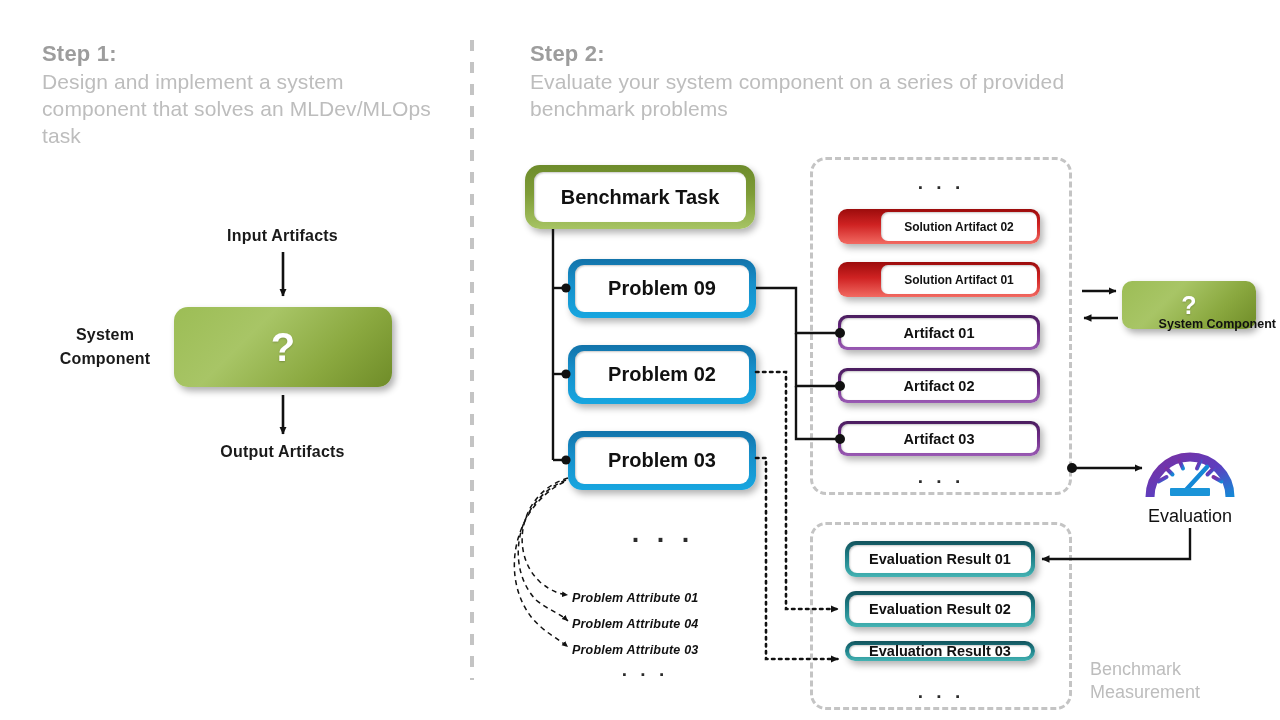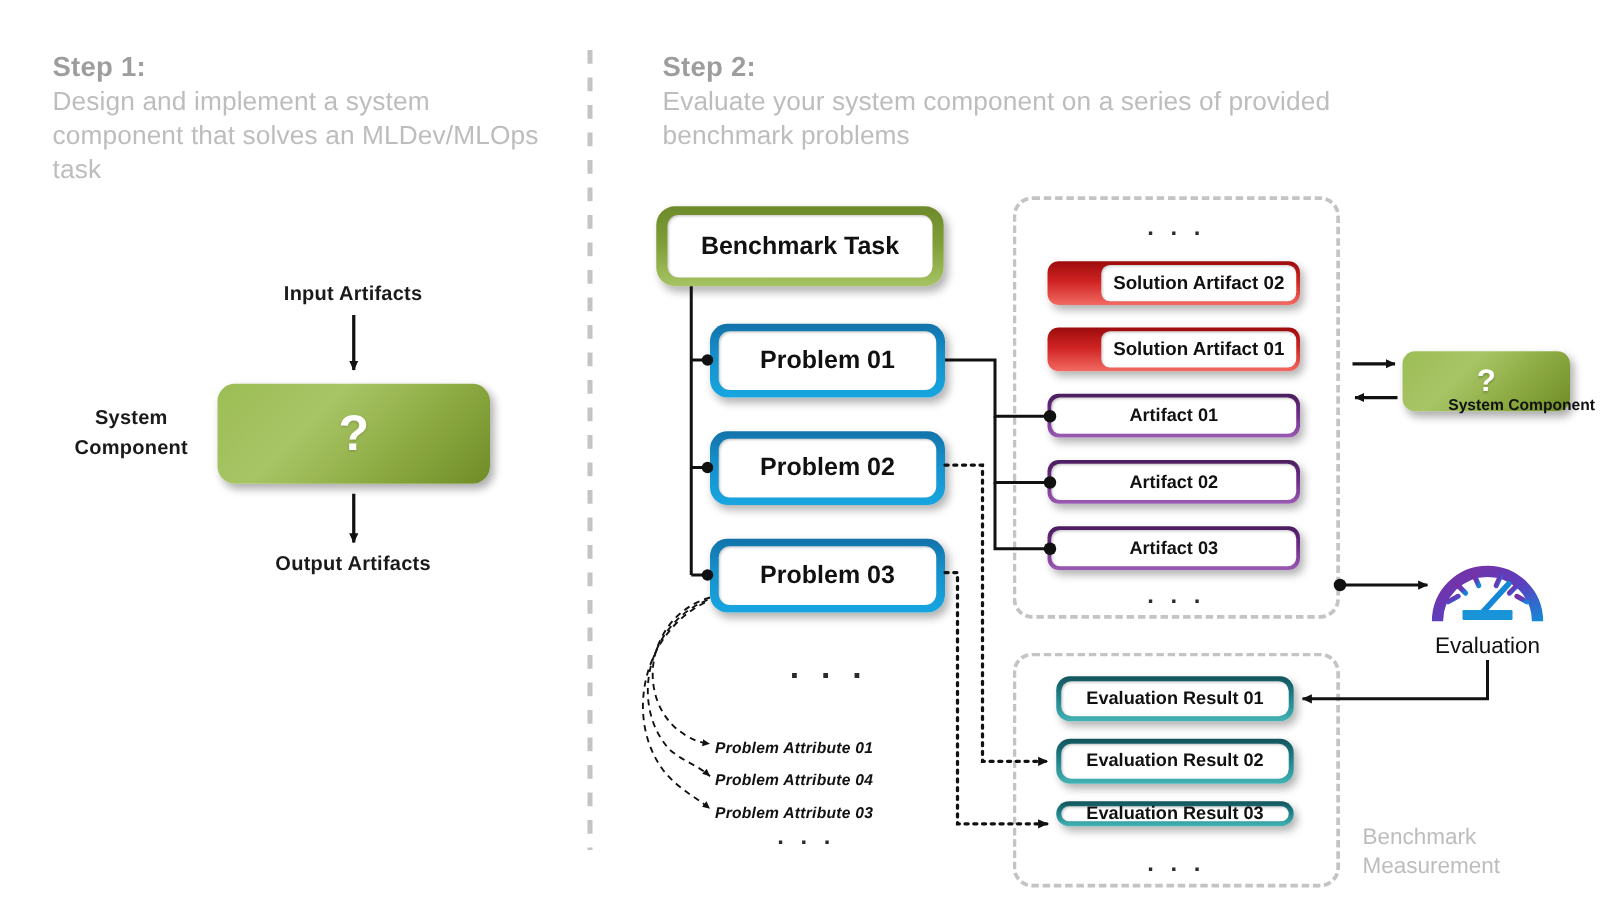--- a/index.html
+++ b/index.html
@@ -88,21 +88,21 @@
   .n-task > .inner { border-radius: 9px; font-size: 20px; }
   .n-problem {
     background: linear-gradient(to bottom, #1273aa 0%, #168ec9 40%, #17a6e0 100%);
     padding: 6px 7px; border-radius: 14px;
   }
   .n-problem > .inner { border-radius: 9px; font-size: 20px; }
   .n-solution {
     background: linear-gradient(to bottom, #9c0c0c 0%, #cf2222 45%, #f26a62 100%);
     padding: 3px; border-radius: 9px;
   }
-  .n-solution > .inner { border-radius: 7px; font-size: 15px; margin-left: 40px; }
+  .n-solution > .inner { border-radius: 7px; font-size: 12px; margin-left: 40px; }
   .n-artifact {
     background: linear-gradient(to bottom, #4a1d5e 0%, #6d2a86 45%, #9a5bb4 100%);
     padding: 3px; border-radius: 9px;
   }
   .n-artifact > .inner { border-radius: 7px; font-size: 14.5px; }
   .n-evalres {
     background: linear-gradient(to bottom, #13535c 0%, #1d7f88 45%, #44b3b3 100%);
     padding: 4px; border-radius: 11px; justify-content: flex-end;
   }
   .n-evalres > .inner { border-radius: 8px; font-size: 14.5px; }
@@ -155,21 +155,21 @@
     <span class="sys-q" style="font-size:40px;">?</span>
   </div>
 
   <div class="lbl-bold" style="left:170px; top:440px; width:225px;">Output Artifacts</div>
 
   <div class="node n-task" style="left:525px; top:165px; width:230px; height:64px;">
     <span class="inner">Benchmark Task</span>
   </div>
 
   <div class="node n-problem" style="left:568px; top:259px; width:188px; height:59px;">
-    <span class="inner">Problem 01</span>
+    <span class="inner">Problem 09</span>
   </div>
   <div class="node n-problem" style="left:568px; top:345px; width:188px; height:59px;">
     <span class="inner">Problem 02</span>
   </div>
   <div class="node n-problem" style="left:568px; top:431px; width:188px; height:59px;">
     <span class="inner">Problem 03</span>
   </div>
 
   <div class="dots" style="left:598px; top:518px; width:130px;">. . .</div>
 

